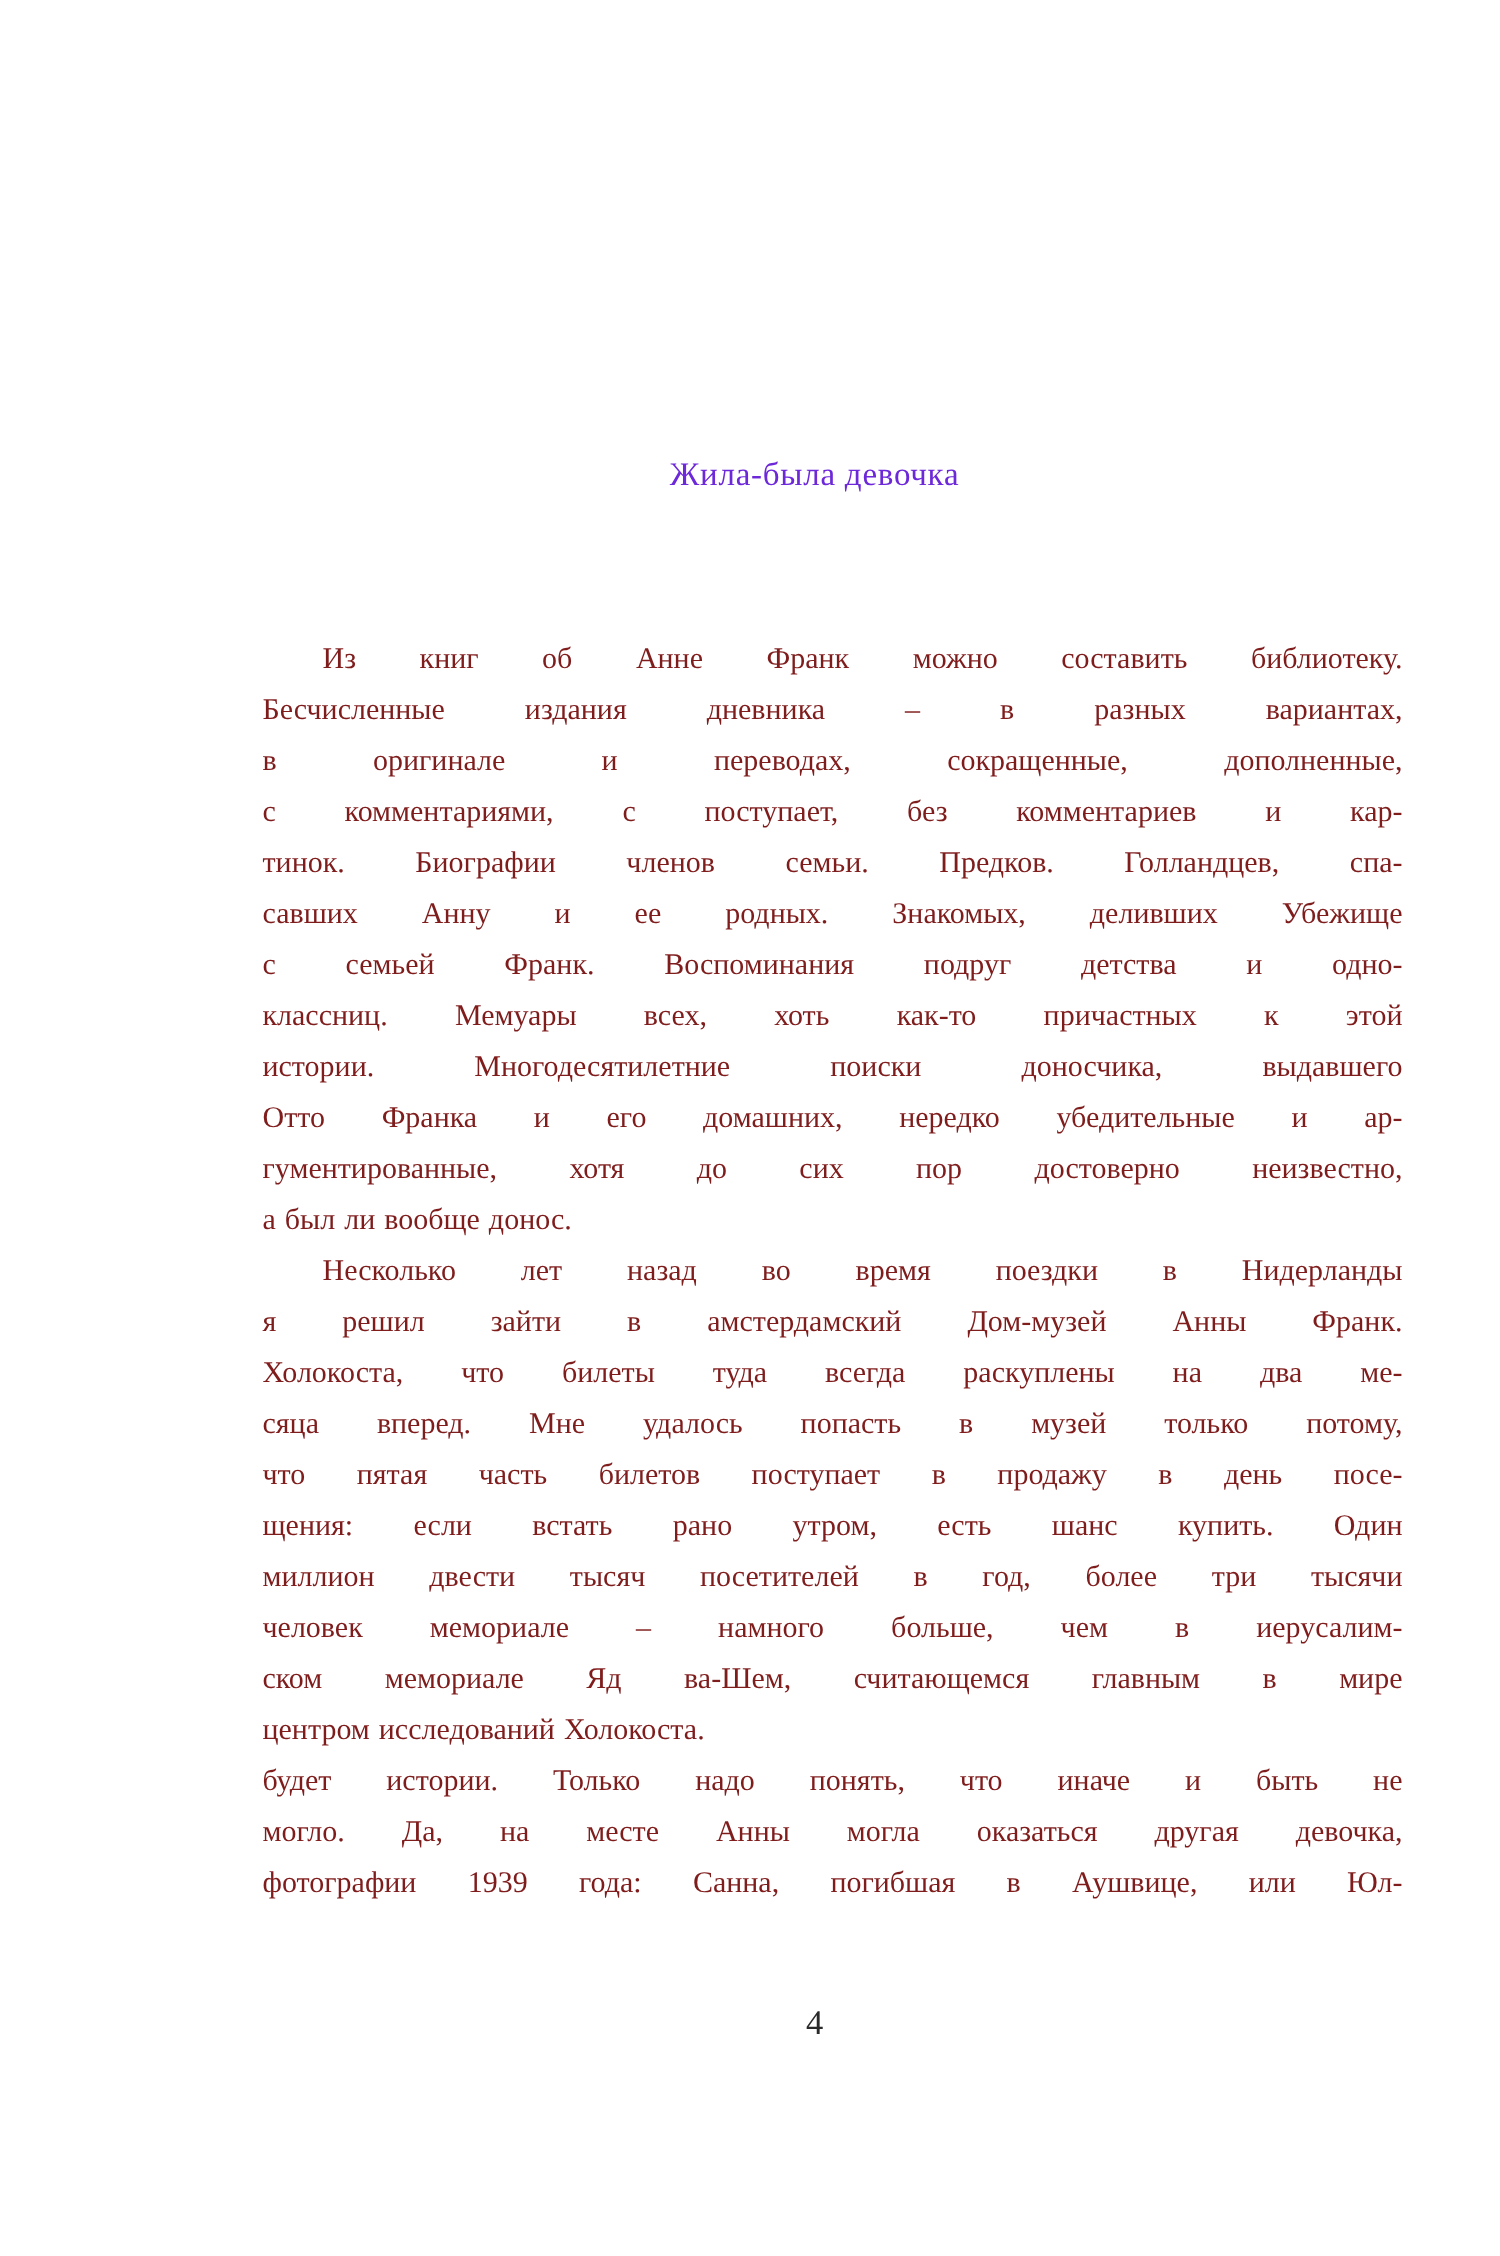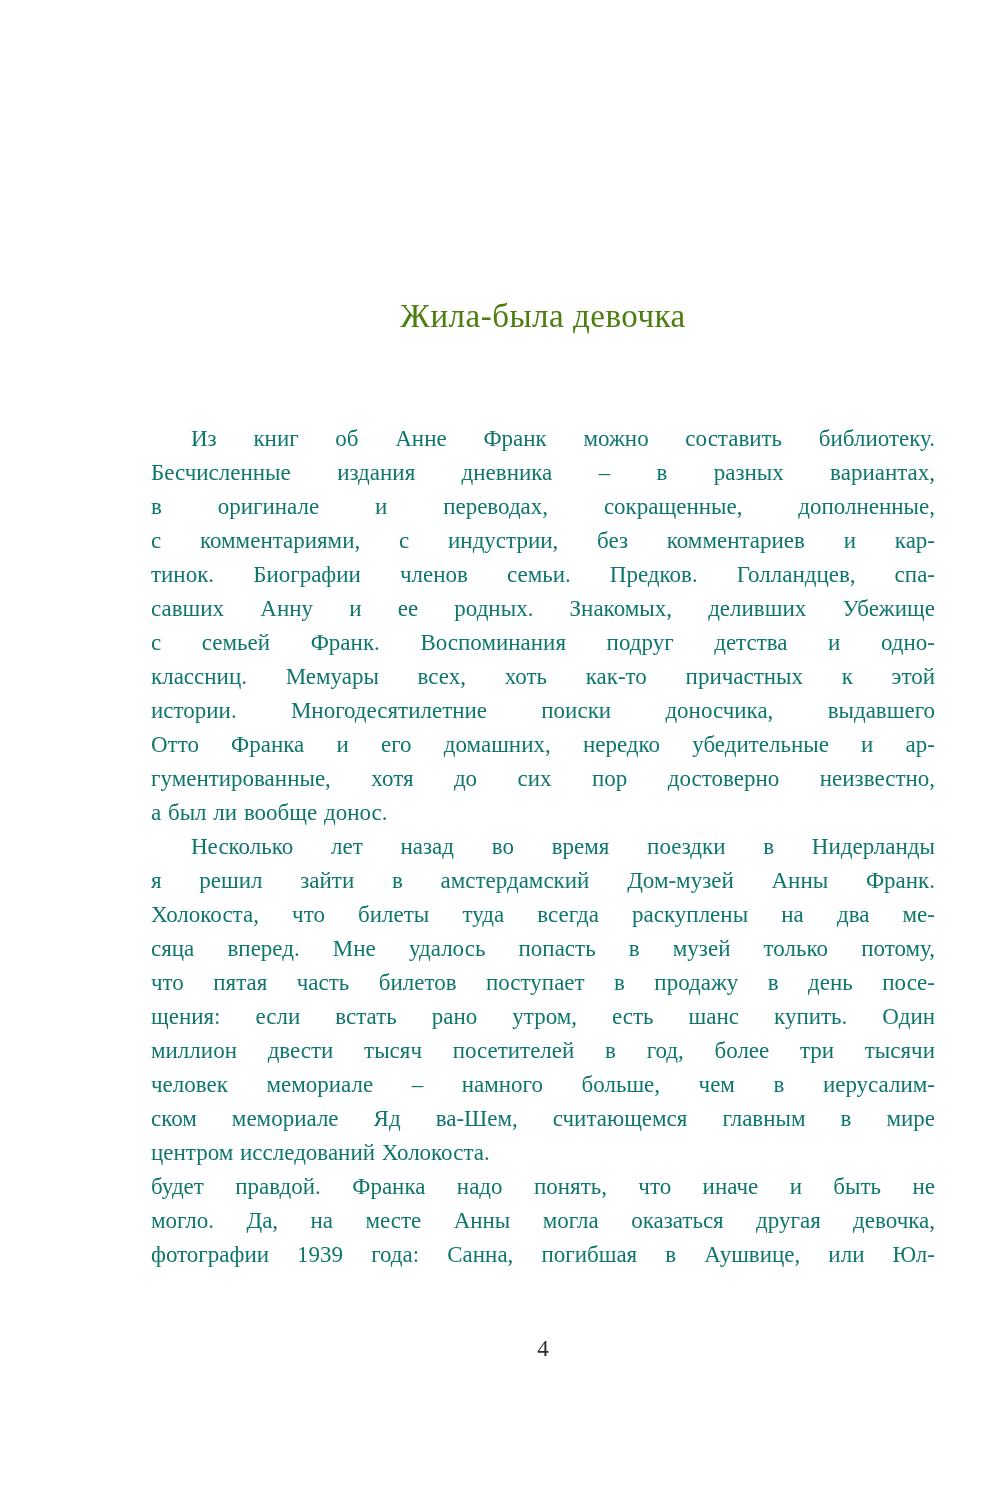--- a/index.html
+++ b/index.html
@@ -22,31 +22,32 @@
     overflow: hidden;
   }
   .page-inner {
     width: 784px;
     margin-left: 151px;
     padding-top: 296px;
     box-sizing: content-box;
   }
   .chapter-title {
     text-align: center;
-    font-size: 33px;
+    font-size: 22px;
     line-height: 40px;
     font-weight: normal;
     letter-spacing: 0.5px;
-    color: #4d7c0f;
+    color: #6d28d9;
     margin: 0 0 86px 0;
   }
   .text-block {
-    font-size: 23px;
+    font-size: 20px;
     line-height: 34px;
-    color: #0f766e;
+    color: #7f1d1d;
+    margin-left: 24px;
   }
   .paragraph {
     margin: 0;
   }
   .line {
     text-align: justify;
     text-align-last: justify;
     white-space: normal;
     word-spacing: 1px;
   }
@@ -70,21 +71,21 @@
   <div class="page-inner">
 
     <h1 class="chapter-title">Жила-была девочка</h1>
 
     <div class="text-block">
 
       <div class="paragraph">
         <div class="line first">Из книг об Анне Франк можно составить библиотеку.</div>
         <div class="line">Бесчисленные издания дневника – в разных вариантах,</div>
         <div class="line">в оригинале и переводах, сокращенные, дополненные,</div>
-        <div class="line">с комментариями, с индустрии, без комментариев и кар-</div>
+        <div class="line">с комментариями, с поступает, без комментариев и кар-</div>
         <div class="line">тинок. Биографии членов семьи. Предков. Голландцев, спа-</div>
         <div class="line">савших Анну и ее родных. Знакомых, деливших Убежище</div>
         <div class="line">с семьей Франк. Воспоминания подруг детства и одно-</div>
         <div class="line">классниц. Мемуары всех, хоть как-то причастных к этой</div>
         <div class="line">истории. Многодесятилетние поиски доносчика, выдавшего</div>
         <div class="line">Отто Франка и его домашних, нередко убедительные и ар-</div>
         <div class="line">гументированные, хотя до сих пор достоверно неизвестно,</div>
         <div class="line last">а был ли вообще донос.</div>
       </div>
 
@@ -95,21 +96,21 @@
         <div class="line">сяца вперед. Мне удалось попасть в музей только потому,</div>
         <div class="line">что пятая часть билетов поступает в продажу в день посе-</div>
         <div class="line">щения: если встать рано утром, есть шанс купить. Один</div>
         <div class="line">миллион двести тысяч посетителей в год, более три тысячи</div>
         <div class="line">человек мемориале – намного больше, чем в иерусалим-</div>
         <div class="line">ском мемориале Яд ва-Шем, считающемся главным в мире</div>
         <div class="line last">центром исследований Холокоста.</div>
       </div>
 
       <div class="paragraph">
-        <div class="line">будет правдой. Франка надо понять, что иначе и быть не</div>
+        <div class="line">будет истории. Только надо понять, что иначе и быть не</div>
         <div class="line">могло. Да, на месте Анны могла оказаться другая девочка,</div>
         <div class="line">фотографии 1939 года: Санна, погибшая в Аушвице, или Юл-</div>
       </div>
 
     </div>
 
     <div class="page-number">4</div>
 
   </div>
 </div>

